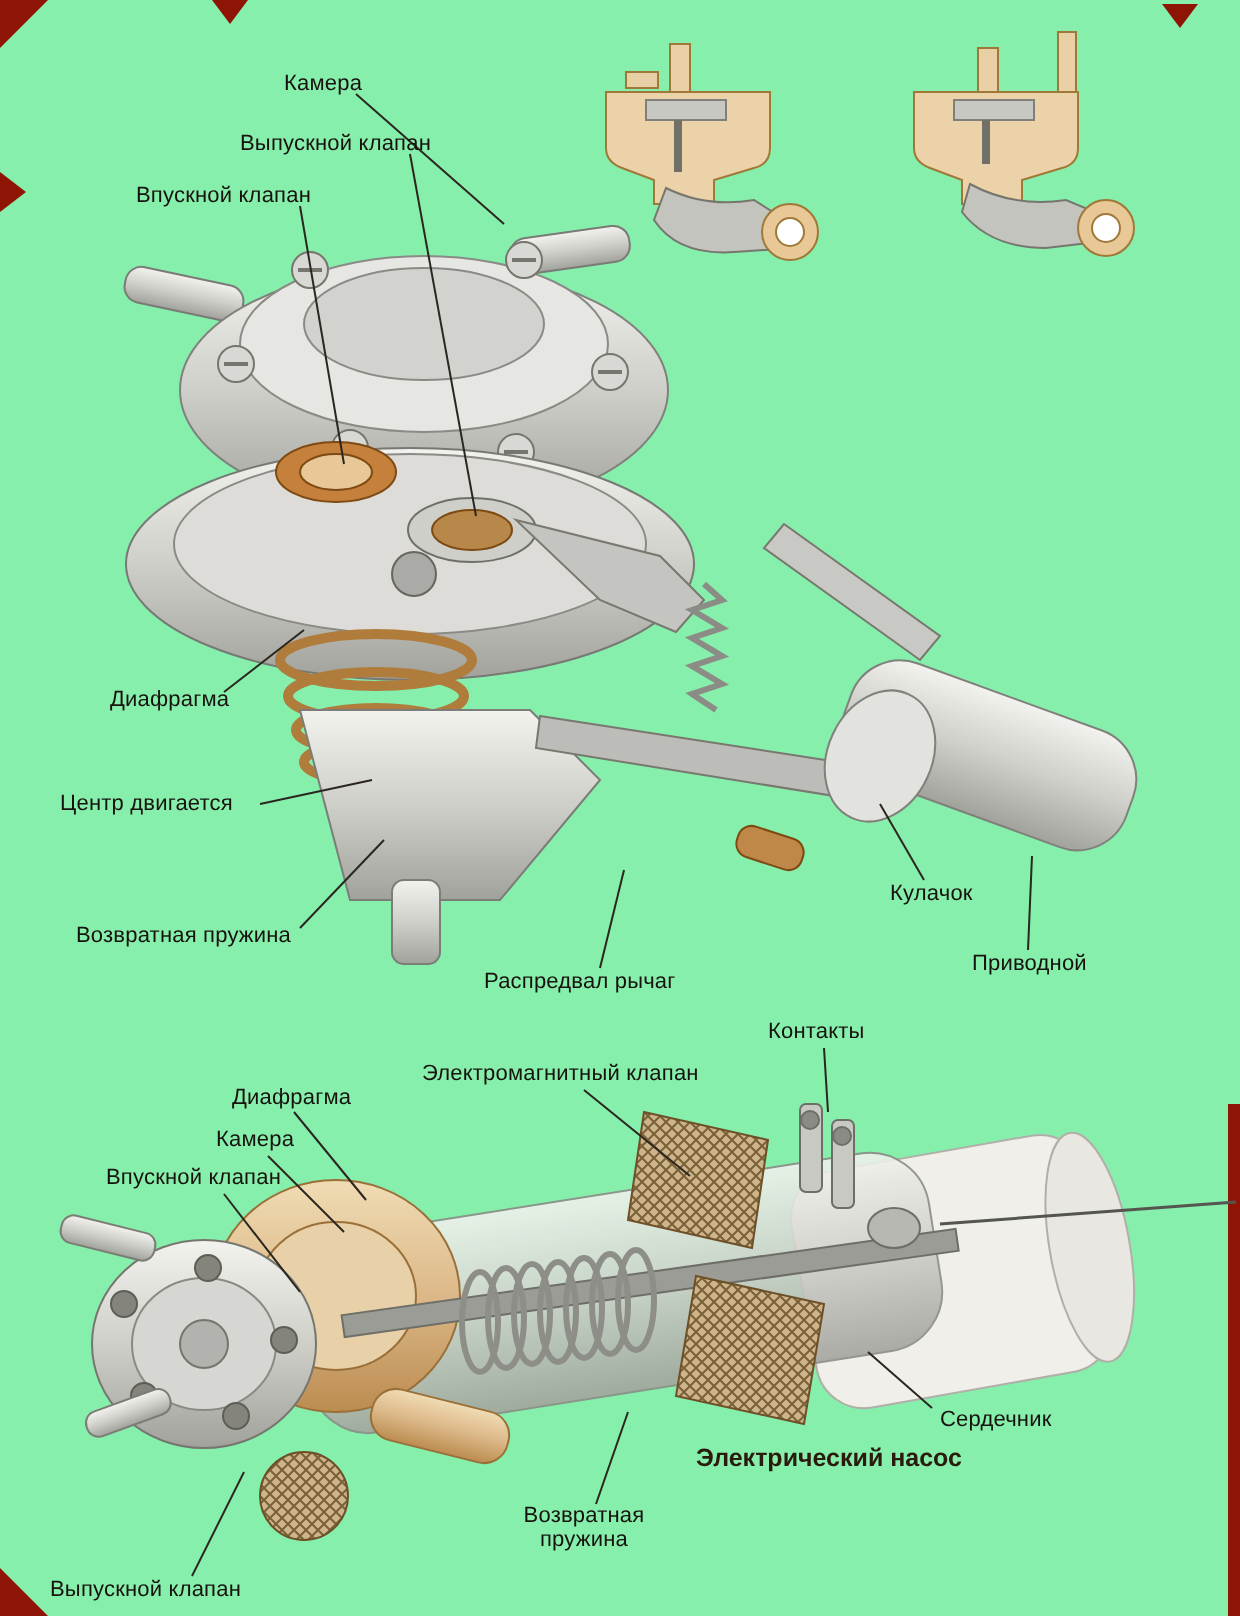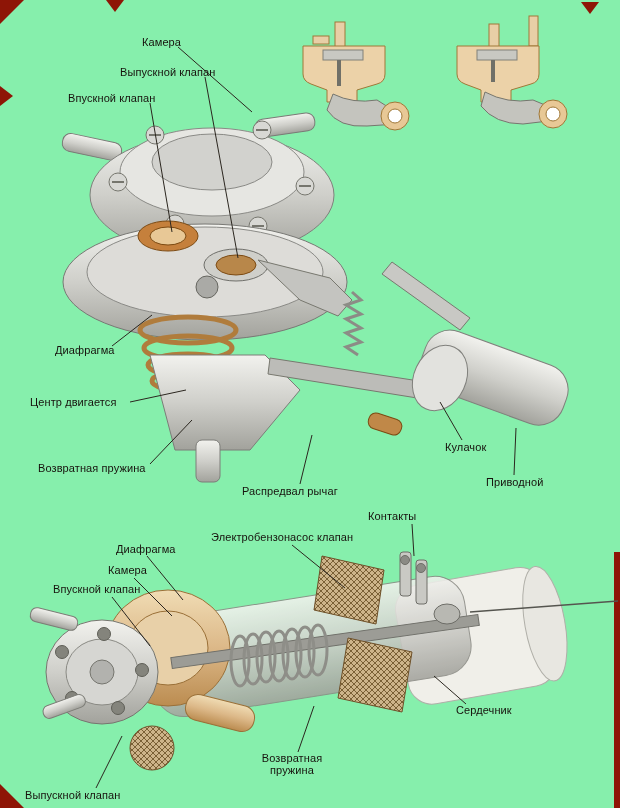--- a/index.html
+++ b/index.html
@@ -222,28 +222,29 @@
   <span class="lbl" style="left:142px; top:36px">Камера</span>
   <span class="lbl" style="left:120px; top:66px">Выпускной клапан</span>
   <span class="lbl" style="left:68px;  top:92px">Впускной клапан</span>
   <span class="lbl" style="left:55px;  top:344px">Диафрагма</span>
   <span class="lbl" style="left:30px;  top:396px">Центр двигается</span>
   <span class="lbl" style="left:38px;  top:462px">Возвратная пружина</span>
   <span class="lbl" style="left:242px; top:485px">Распредвал рычаг</span>
   <span class="lbl" style="left:445px; top:441px">Кулачок</span>
   <span class="lbl" style="left:486px; top:476px">Приводной</span>
 
-  <span class="lbl" style="left:368px; top:510px">Контакты</span>
-  <span class="lbl" style="left:211px; top:531px">Электробензонасос клапан</span>
+  <span class="lbl" style="left:384px; top:510px">Контакты</span>
+  <span class="lbl" style="left:211px; top:531px">Электромагнитный клапан</span>
   <span class="lbl" style="left:116px; top:543px">Диафрагма</span>
   <span class="lbl" style="left:108px; top:564px">Камера</span>
   <span class="lbl" style="left:53px;  top:583px">Впускной клапан</span>
-  <span class="lbl" style="left:456px; top:704px">Сердечник</span>
+  <span class="lbl" style="left:470px; top:704px">Сердечник</span>
   <span class="lbl wrap" style="left:252px; top:752px">Возвратная пружина</span>
   <span class="lbl" style="left:25px;  top:789px">Выпускной клапан</span>
 
   <div class="textblock" style="left:375px; top:150px; width:236px">
   </div>
 
   <div class="textblock" style="left:348px; top:722px; width:262px">
+    <h3>Электрический насос</h3>
   </div>
 
 </div>
 
 </body></html>

